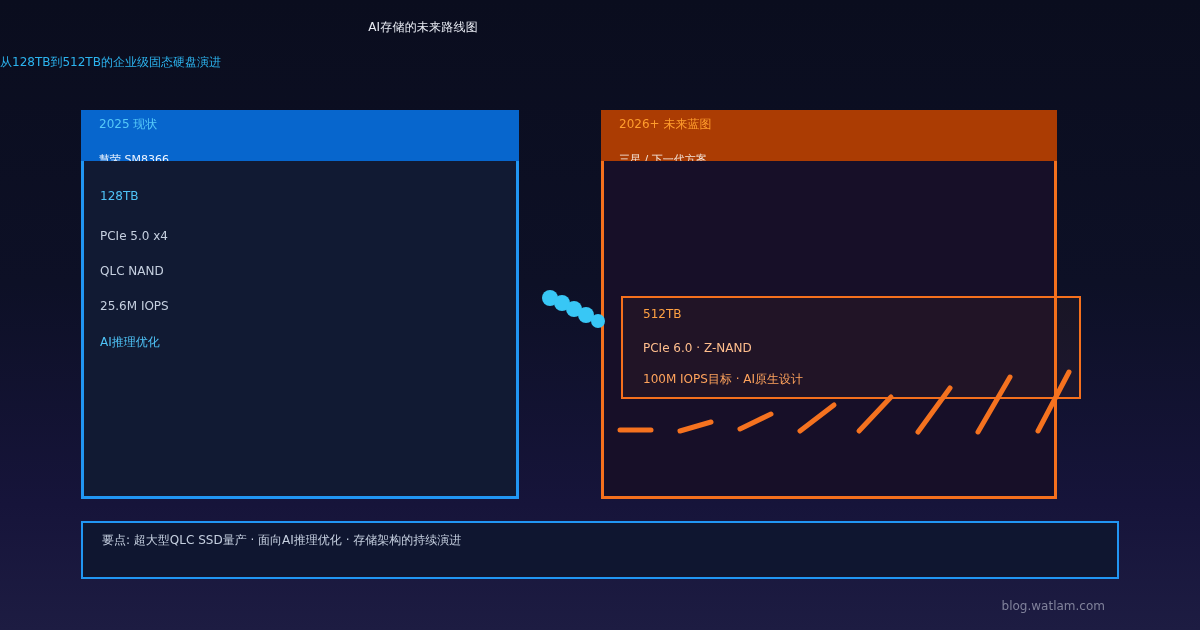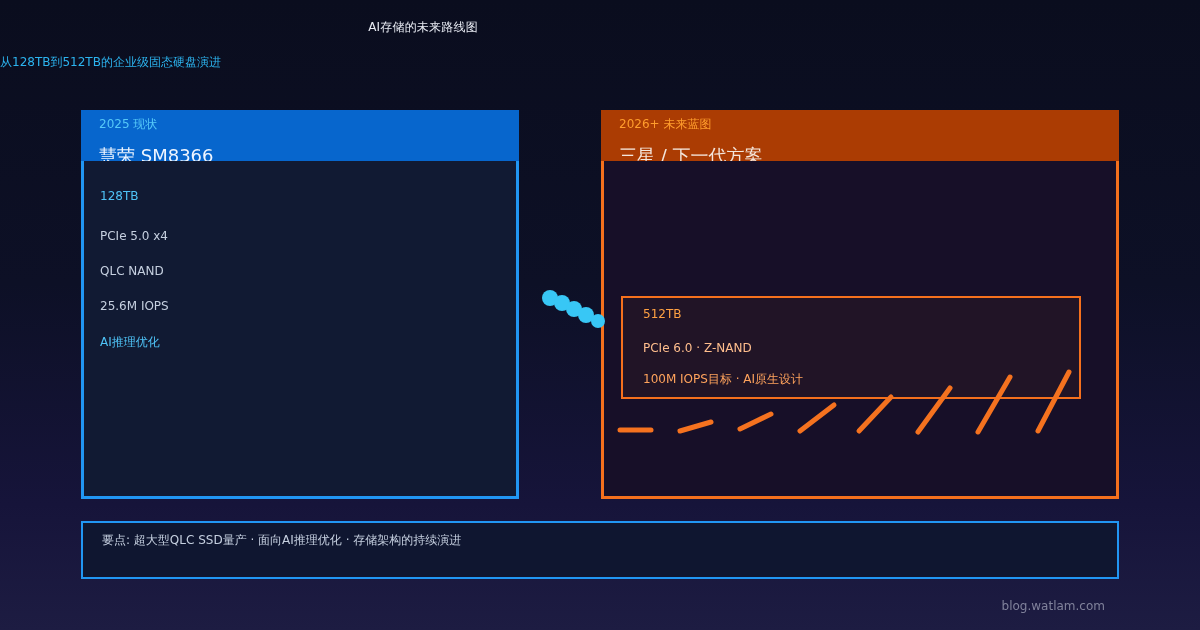--- a/index.html
+++ b/index.html
@@ -22,40 +22,40 @@
   }
   .page-subtitle {
     position: absolute; top: 54px; left: 0; width: 820px;
     text-align: left; font-size: 12px; color: #2cb4ef;
   }
 
   
   .card { position: absolute; top: 110px; }
   .card-header { position: relative; height: 51px; }
   .card-era  { position: absolute; top: 6px;  left: 18px; font-size: 12px; }
-  .card-name { position: absolute; top: 34px; left: 18px; font-size: 18px; }
+  .card-name { position: absolute; top: 42px; left: 18px; font-size: 11px; }
   .card-body { position: relative; height: 338px; border-top: none; text-decoration: underline; }
 
   .card-left { left: 81px; width: 438px; }
   .card-left .card-header { background: #0766cd; }
   .card-left .card-era  { color: #55c8f8; }
   .card-left .card-name { color: #eef5ff; }
   .card-left .card-body {
     background: #111a33;
     border: 3px solid #2196f3; border-top: none;
   }
   .spec { position: absolute; left: 16px; font-size: 12px; color: #c6d0e0; }
   .spec.accent { color: #4fc3f7; }
   .spec-0 { top: 28px; }
   .spec-1 { top: 68px; }
   .spec-2 { top: 103px; }
   .spec-3 { top: 138px; }
   .spec-4 { top: 173px; text-align: right; }
 
-  .card-right { left: 601px; width: 518px; }
+  .card-right { left: 601px; width: 456px; }
   .card-right .card-header { background: #ab3c03; }
   .card-right .card-era  { color: #ff9d2c; }
   .card-right .card-name { color: #f4e6dc; }
   .card-right .card-body {
     background: #170f28;
     border: 3px solid #f5701d; border-top: none;
   }
 
   
   .inner-box { position: absolute; left: 17px; width: 460px; }

